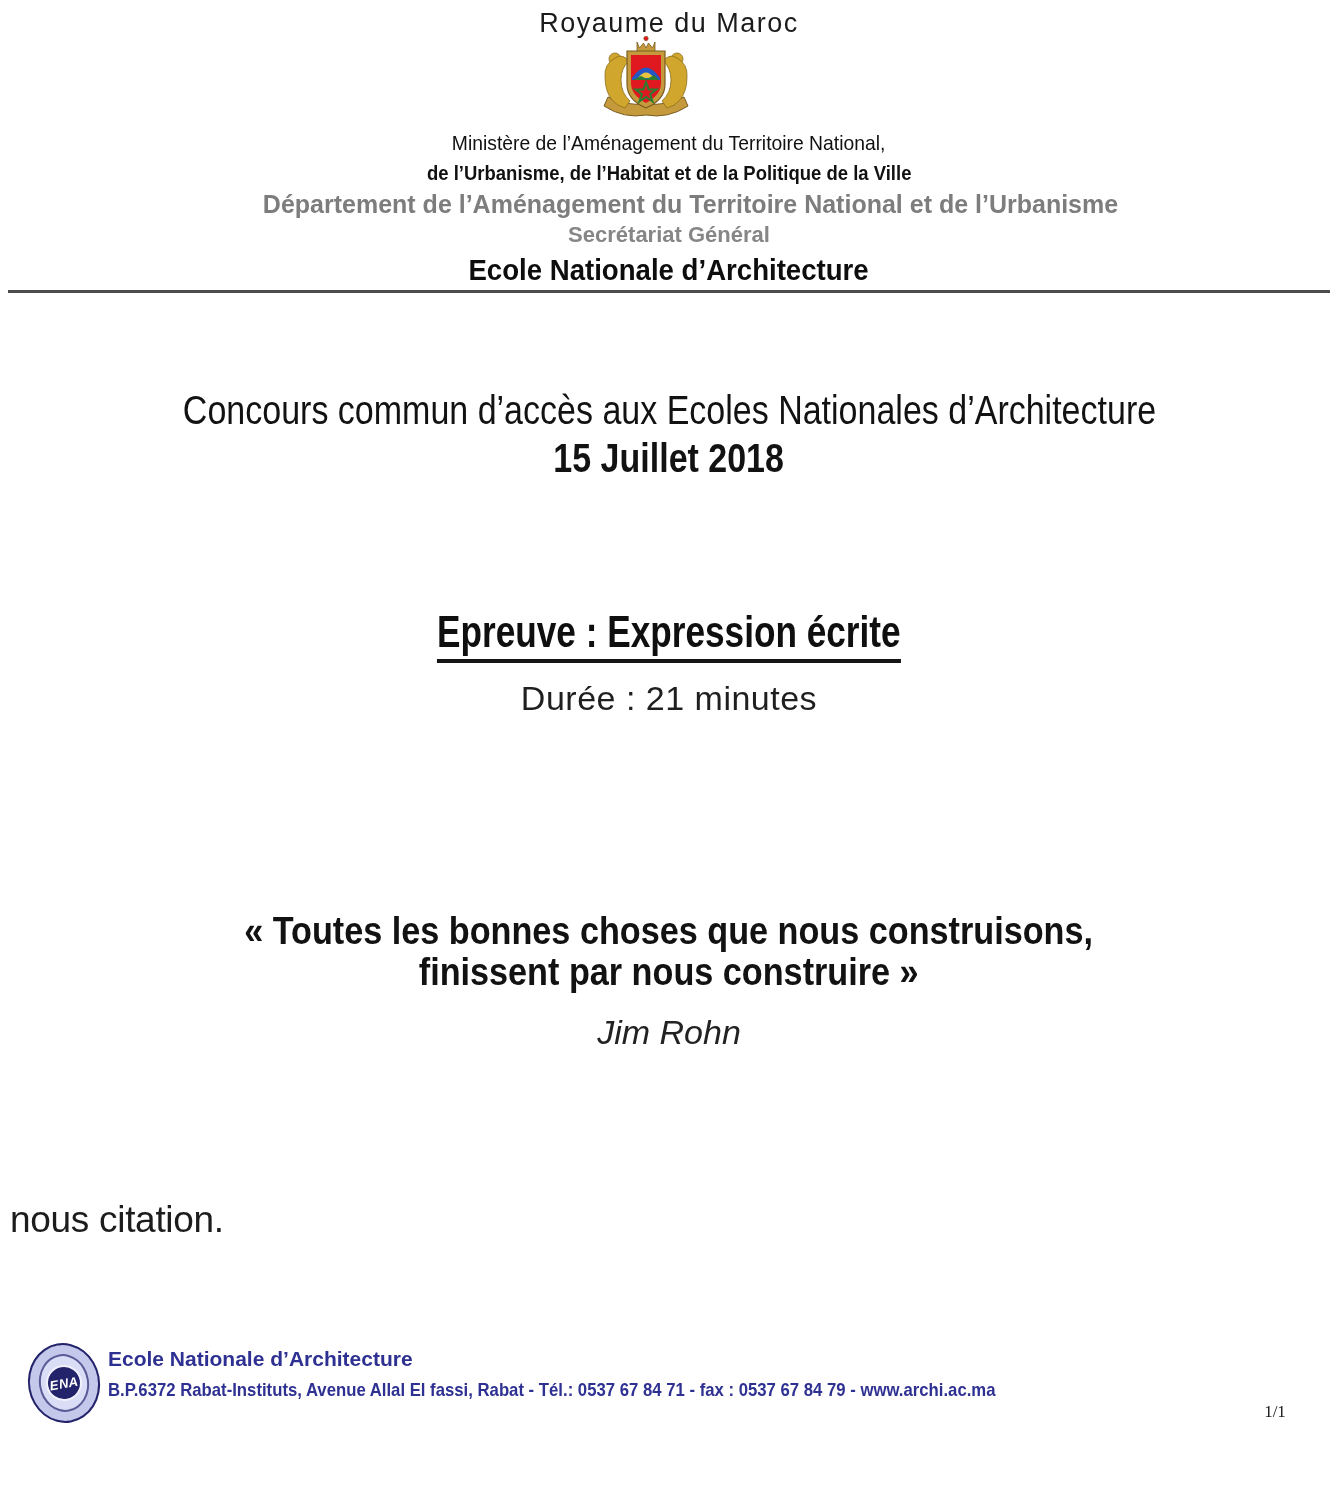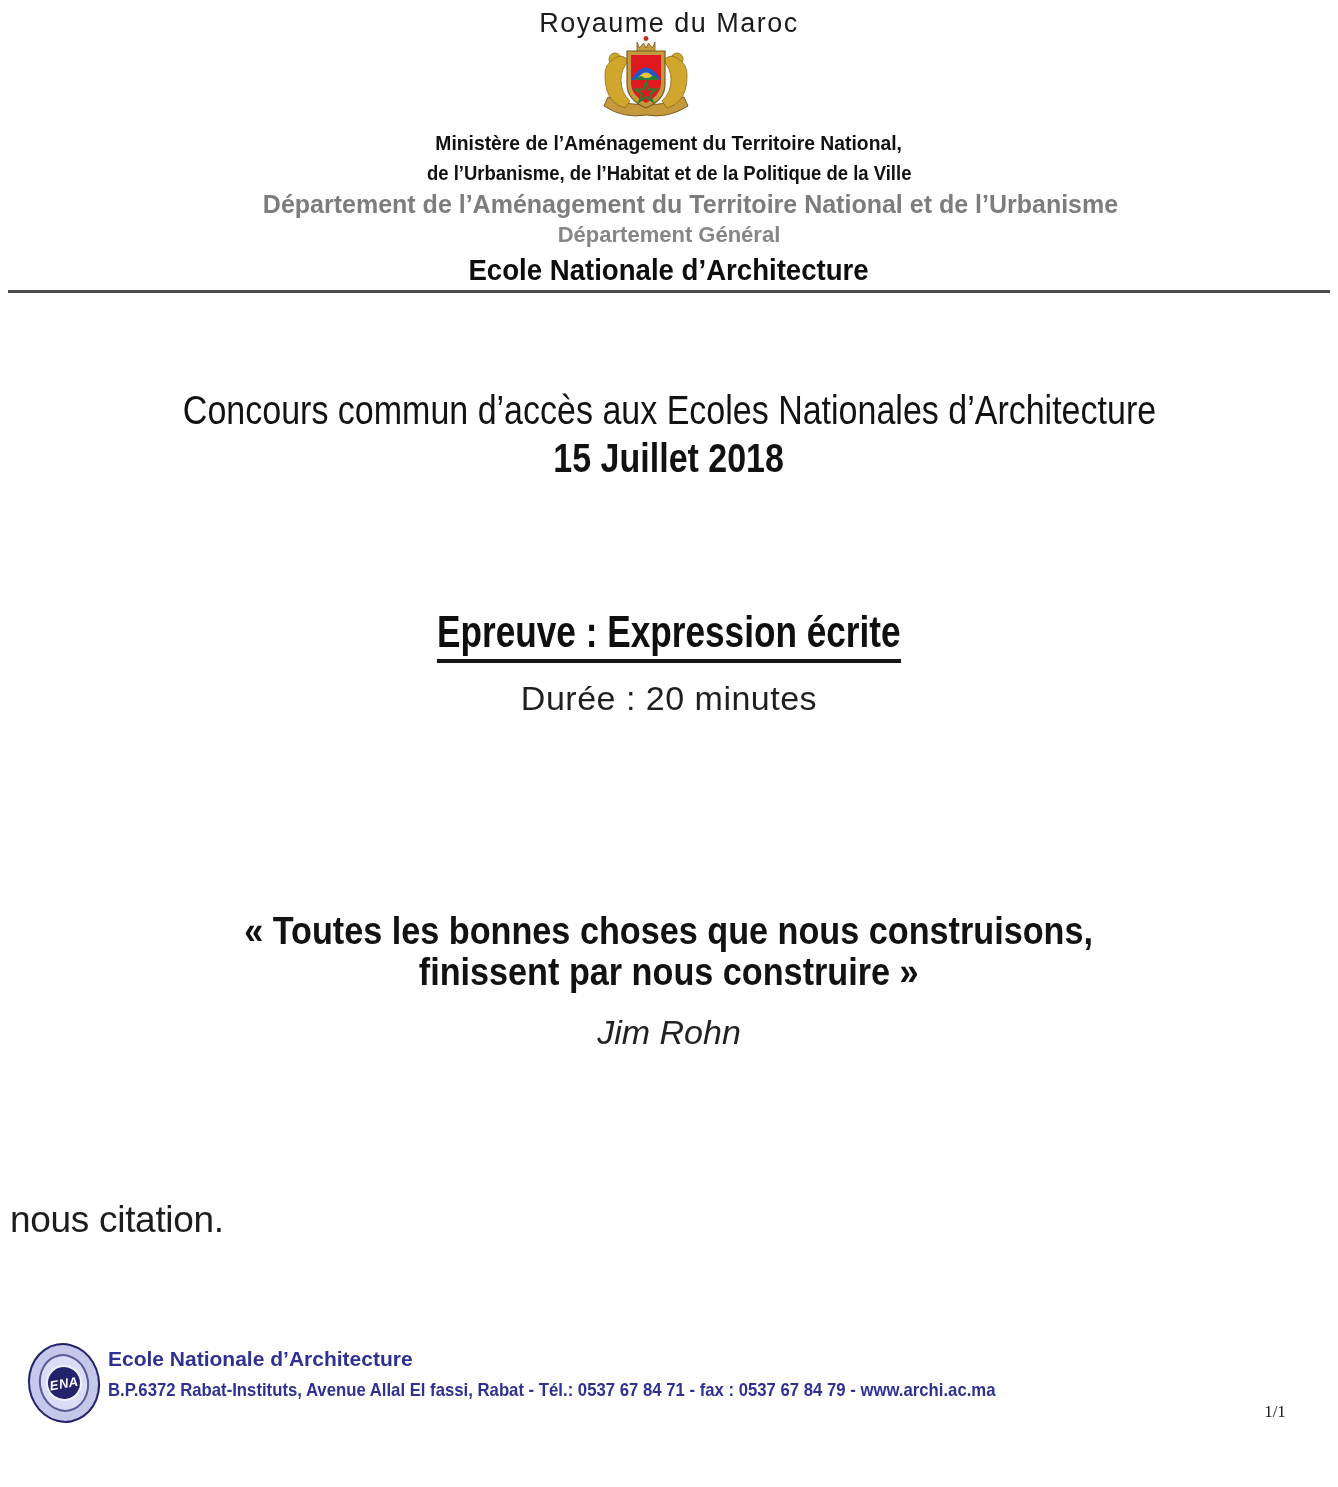--- a/index.html
+++ b/index.html
@@ -25,21 +25,21 @@
   .cx88 { display: inline-block; transform: scaleX(0.88); transform-origin: 50% 50%; }
   .cx90 { display: inline-block; transform: scaleX(0.90); transform-origin: 50% 50%; }
   .cx92 { display: inline-block; transform: scaleX(0.92); transform-origin: 50% 50%; }
   .cx88l { display: inline-block; transform: scaleX(0.88); transform-origin: 0 50%; }
 
   
   .kingdom { top: 8px; font-size: 27px; font-weight: 400; letter-spacing: 1.5px; color: #1b1b1b; }
 
   .coat { position: absolute; left: 596px; top: 34px; width: 100px; height: 93px; }
 
-  .ministry1 { top: 131px; font-size: 21px; font-weight: 700; color: #111; }
+  .ministry1 { top: 131px; font-size: 21px; font-weight: 400; color: #111; }
   .ministry2 { top: 161px; font-size: 21px; font-weight: 700; color: #111; }
   .department { top: 190px; font-size: 25px; font-weight: 700; color: #7d7d7d; margin-left: 43px; }
   .secretariat { top: 222px; font-size: 22px; font-weight: 600; color: #868686; }
   .school { top: 253px; font-size: 30px; font-weight: 700; color: #0d0d0d; }
 
   .rule { position: absolute; left: 8px; right: 8px; top: 290px; height: 3px; background: #4c4c4c; }
 
   
   .title1 { top: 388px; font-size: 40px; font-weight: 400; color: #121212; }
   .title2 { top: 436px; font-size: 40px; font-weight: 700; color: #121212; }
@@ -114,42 +114,42 @@
     <div class="line ministry1">
       <span class="cx92">Ministère de l’Aménagement du Territoire National,</span>
     </div>
     <div class="line ministry2">
       <span class="cx88">de l’Urbanisme, de l’Habitat et de la Politique de la Ville</span>
     </div>
     <div class="line department" style="color: rgb(125, 125, 125);">
       <span>Département de l’Aménagement du Territoire National et de l’Urbanisme</span>
     </div>
     <div class="line secretariat">
-      <span>Département Général</span>
+      <span>Secrétariat Général</span>
     </div>
     <div class="line school">
       <span class="cx92">Ecole Nationale d’Architecture</span>
     </div>
 
     <div class="rule" style="background: rgb(76, 76, 76);"></div>
   </div>
 
   <div>
     <div class="line title1">
       <span class="cx85">Concours commun d’accès aux Ecoles Nationales d’Architecture</span>
     </div>
     <div class="line title2">
       <span class="cx85">15 Juillet 2018</span>
     </div>
 
     <div class="line exam-title">
       <span class="cx80"><span class="underlined">Epreuve : Expression écrite</span></span>
     </div>
     <div class="line duration">
-      <span>Durée : 20 minutes</span>
+      <span>Durée : 21 minutes</span>
     </div>
 
     <div class="line quote1">
       <span class="cx90">« Toutes les bonnes choses que nous construisons,</span>
     </div>
     <div class="line quote2">
       <span class="cx90">finissent par nous construire »</span>
     </div>
     <div class="line author">
       <span>Jim Rohn</span>

